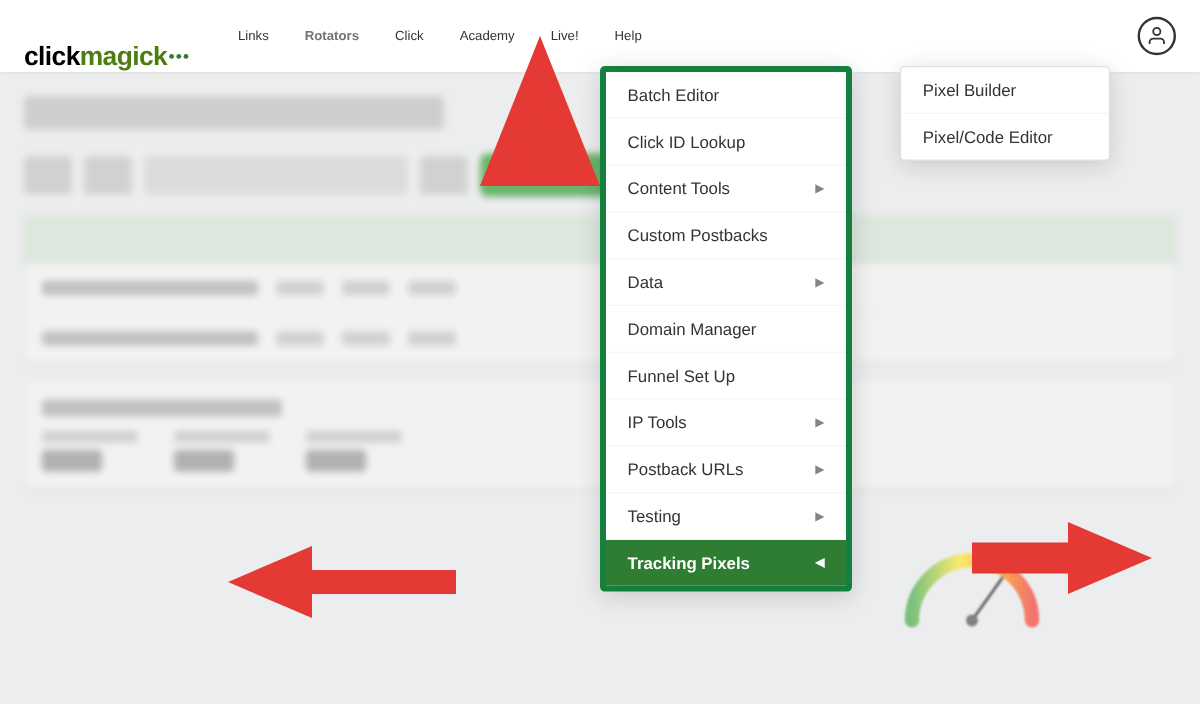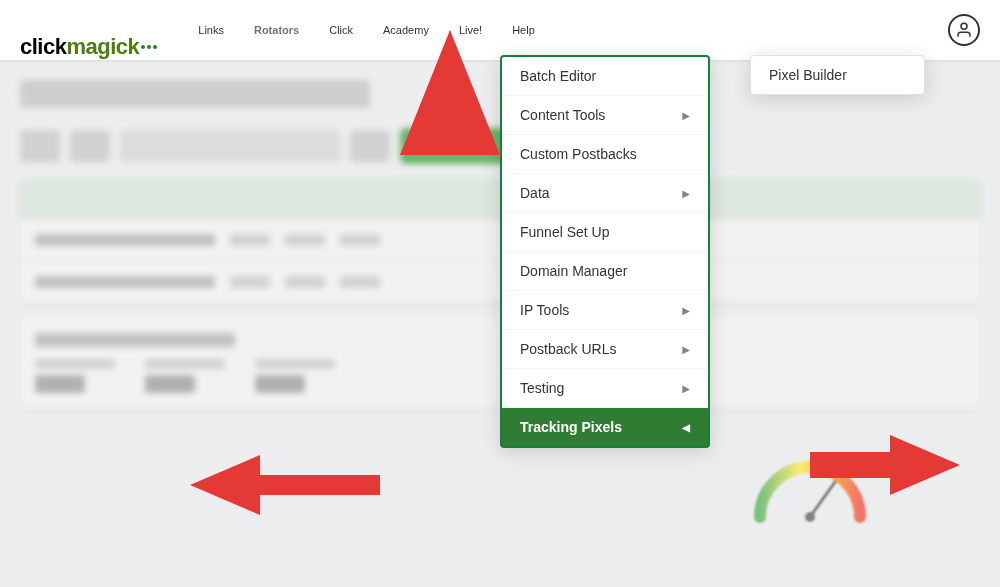--- a/index.html
+++ b/index.html
@@ -198,21 +198,21 @@
       background: rgba(0,0,0,0.05);
     }
 
     
     .dropdown-menu {
       position: absolute;
       top: 55px;
       left: 500px;
       width: 210px;
       background: #fff;
-      border: 2px solid #15803d;
+      border: 5px solid #15803d;
       border-radius: 4px;
       box-shadow: 0 4px 20px rgba(0,0,0,0.15);
       z-index: 20;
     }
 
     .dropdown-item {
       padding: 11px 18px;
       font-size: 14px;
       color: #333;
       cursor: pointer;
@@ -389,35 +389,38 @@
 
 <svg class="arrow-svg" width="160" height="70" style="top:430px; left:810px;">
   <polygon points="150,35 80,5 80,22 0,22 0,48 80,48 80,65" fill="#e53935"></polygon>
 </svg>
 
 <div class="dropdown-menu">
   <div class="dropdown-item">
     <span>Batch Editor</span>
   </div>
   <div class="dropdown-item">
+    <span>Click ID Lookup</span>
+  </div>
+  <div class="dropdown-item">
     <span>Content Tools</span>
     <span class="arrow">▶</span>
   </div>
   <div class="dropdown-item">
     <span>Custom Postbacks</span>
   </div>
   <div class="dropdown-item">
     <span>Data</span>
     <span class="arrow">▶</span>
   </div>
   <div class="dropdown-item">
+    <span>Domain Manager</span>
+  </div>
+  <div class="dropdown-item">
     <span>Funnel Set Up</span>
-  </div>
-  <div class="dropdown-item">
-    <span>Domain Manager</span>
   </div>
   <div class="dropdown-item">
     <span>IP Tools</span>
     <span class="arrow">▶</span>
   </div>
   <div class="dropdown-item">
     <span>Postback URLs</span>
     <span class="arrow">▶</span>
   </div>
   <div class="dropdown-item">
@@ -427,13 +430,16 @@
   <div class="dropdown-item active">
     <span>Tracking Pixels</span>
     <span class="arrow">◀</span>
   </div>
 </div>
 
 <div class="submenu">
   <div class="submenu-item">
     <span>Pixel Builder</span>
   </div>
+  <div class="submenu-item">
+    <span>Pixel/Code Editor</span>
+  </div>
 </div>
 
 </body></html>

